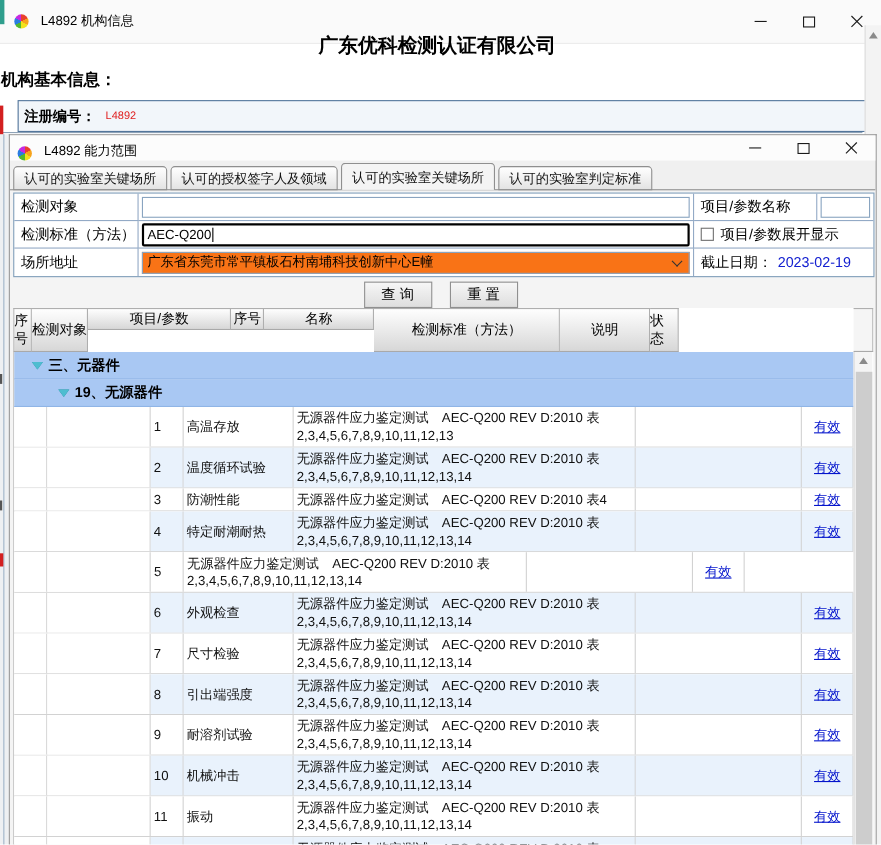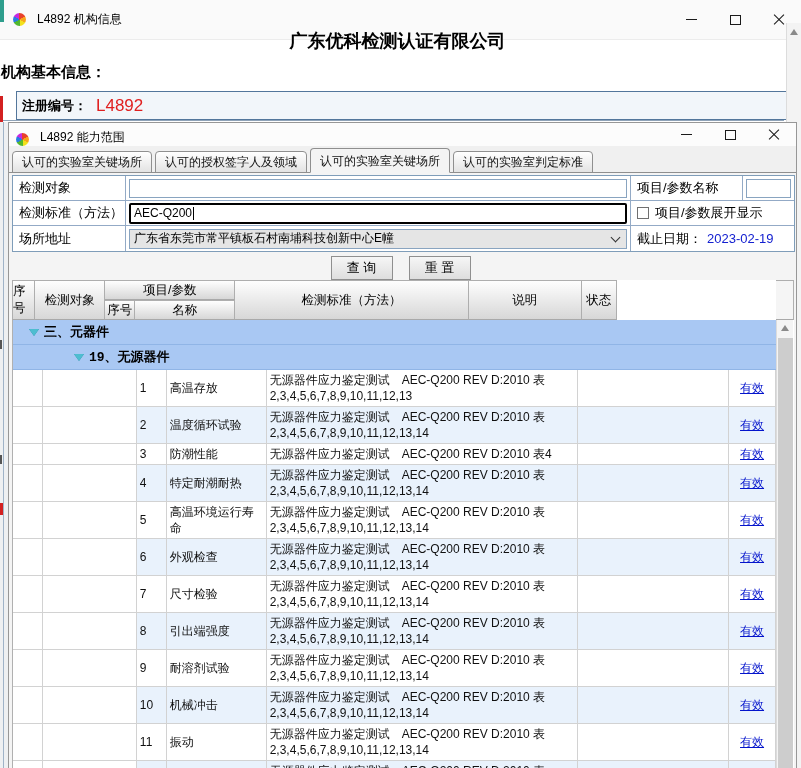--- a/index.html
+++ b/index.html
@@ -19,21 +19,21 @@
 .ic-max{width:11px;height:10px;border:1px solid #1a1a1a;background:transparent}
 .ic-close{position:relative;width:12px;height:12px}
 .ic-close:before,.ic-close:after{content:"";position:absolute;left:-1px;top:5px;width:14px;height:1px;background:#1a1a1a}
 .ic-close:before{transform:rotate(45deg)}
 .ic-close:after{transform:rotate(-45deg)}
 .corner-green{position:absolute;left:0;top:0;width:4px;height:22px;background:#2f9e8d}
 .company{position:absolute;left:0;top:29px;width:795px;text-align:center;font-size:18px;font-weight:bold;color:#000}
 .section-label{position:absolute;left:1px;top:63px;font-size:15px;font-weight:bold;color:#000}
 .reg-box{position:absolute;left:16px;top:91px;width:784px;height:29px;border:1px solid #53769b;background:#f2f6fa;display:flex;align-items:center;padding-left:5px}
 .reg-label{font-size:13px;font-weight:bold;color:#000}
-.reg-value{font-size:17px;color:#e02020;margin-left:9px}
+.reg-value{font-size:10px;color:#e02020;margin-left:9px}
 .next-box-line{position:absolute;left:0;top:120px;width:784px;height:2px;border-top:1px solid #8fa3b8}
 .bg-scrollbar{position:absolute;right:0;top:23px;width:15px;height:745px;background:#f3f3f3;border-left:1px solid #dcdcdc}
 .vs-arrow-up{width:0;height:0;border-left:4px solid transparent;border-right:4px solid transparent;border-bottom:6px solid #8a8a8a;margin:6px auto 0}
 
 .sliver{position:absolute;left:0;top:122px;width:8px;height:646px;background:#eef0f2}
 .sliver-line{position:absolute;left:3px;top:0;width:1px;height:100%;background:#9fb3c8}
 .frag{position:absolute}
 .frag-red1{left:0;top:96px;width:3px;height:26px;background:#d32020;z-index:2}
 .frag-red2{left:0;top:503px;width:3px;height:12px;background:#d32020;z-index:2}
 .frag-dark1{left:0;top:340px;width:2px;height:9px;background:#555;z-index:2}
@@ -52,36 +52,36 @@
 .form{position:absolute;left:3px;top:2px;width:783px;background:#fff;border:1px solid #7f9db9;display:grid;grid-template-columns:113px 505px 112px 1fr;grid-auto-rows:25px}
 .fcell{border-right:1px solid #93aac6;border-bottom:1px solid #93aac6;display:flex;align-items:center;font-size:13px;color:#000;padding-left:6px;overflow:hidden}
 .fcell.field{padding-left:0}
 .fcell.last-col{border-right:none}
 .fcell.last-row{border-bottom:none}
 .span2{grid-column:3 / 5}
 .tinput{height:19px;margin:0 3px;border:1px solid #89a4c0;flex:1;background:#fff;font-size:12px;display:flex;align-items:center;padding:0 3px;color:#000}
 .tinput.focused{border:2px solid #000;border-radius:2px;height:21px}
 .caret{width:1px;height:13px;background:#000;margin-left:1px}
 .cb{width:12px;height:12px;border:1px solid #707070;background:#fff;margin-right:6px;flex:0 0 12px}
-.combo{height:20px;margin:0 3px;border:1px solid #89a4c0;flex:1;display:flex;align-items:center;justify-content:space-between;padding-left:4px;background:#e5e5e5;font-size:12px;color:#000;white-space:nowrap;overflow:hidden}
+.combo{height:20px;margin:0 3px;border:1px solid #89a4c0;flex:1;display:flex;align-items:center;justify-content:space-between;padding-left:4px;background:#f97316;font-size:12px;color:#000;white-space:nowrap;overflow:hidden}
 .chev{width:7px;height:7px;border-right:1.5px solid #333;border-bottom:1.5px solid #333;transform:rotate(45deg);margin:-3px 7px 0 0;flex:0 0 7px}
 .deadline-value{color:#1420d0;margin-left:5px}
 
 
 .btnrow{position:absolute;left:0;top:83px;width:783px;display:flex;justify-content:center;gap:16px}
 .btn{width:62px;height:24px;background:linear-gradient(#f6f6f6,#dedede);border:1px solid #8f8f8f;font-size:13px;color:#000;display:flex;align-items:center;justify-content:center}
 
 
 .table-area{position:absolute;left:3px;top:107px;width:782px;height:490px;overflow:hidden;background:#fff}
 .thead{display:flex;width:605px}
 .th{background:linear-gradient(#fefefe,#d7d7d7);border-right:1px solid #aeaeae;border-bottom:1px solid #a9a9a9;border-top:1px solid #aeaeae;display:flex;align-items:center;justify-content:center;font-size:12.5px;color:#000}
 .th.first{border-left:1px solid #aeaeae}
 .h40{height:40px}.h20{height:20px}
 .w30{width:30px}.w94{width:94px}.w100{width:100px}.w130{width:130px}.w312{width:312px}.w151{width:151px}.w47{width:47px}
-.thgroup{display:flex;flex-direction:column}
+.thgroup{display:flex;}
 .thgroup .sub{display:flex}
 .tbody{width:764px;border-left:1px solid #b0b0b0}
 .group-row{height:25px;background:#a9c8f3;border-bottom:1px solid #90b5e6;display:flex;align-items:center;font-weight:bold;font-size:13px;color:#000}
 .tri{width:0;height:0;border-left:5px solid transparent;border-right:5px solid transparent;border-top:7px solid #4ebdd0;margin-right:5px;filter:drop-shadow(0 0 0.5px #2a7e9a)}
 .trow{display:flex;border-bottom:1px solid #d2d2d2;background:#fff}
 .td{border-right:1px solid #d2d2d2;font-size:12px;line-height:16px;padding:2px 3px;color:#101010;display:flex;align-items:center;overflow:hidden}
 .td.c1{width:30px;background:#fff}
 .td.c2{width:94px;background:#fff}
 .td.c3{width:30px}
 .td.c4{width:100px}
@@ -220,21 +220,21 @@
           </div>
           <div class="th w312 h40">检测标准（方法）</div>
           <div class="th w151 h40">说明</div>
           <div class="th w47 h40">状态</div>
         </div>
         <div class="tbody">
             <div class="group-row" style="padding-left: 16px;">
               <span class="tri"></span>
               <span>三、元器件</span>
             </div>
-            <div class="group-row" style="padding-left: 61px; font-family: Liberation Mono, monospace;">
+            <div class="group-row" style="padding-left: 40px;">
               <span class="tri"></span>
               <span>19、无源器件</span>
             </div>
             <div class="trow">
               <div class="td c1"></div>
               <div class="td c2"></div>
               <div class="td c3">1</div>
               <div class="td c4">高温存放</div>
               <div class="td c5">无源器件应力鉴定测试　AEC-Q200 REV D:2010 表 2,3,4,5,6,7,8,9,10,11,12,13</div>
               <div class="td c6"></div>
@@ -272,21 +272,20 @@
               <div class="td c5">无源器件应力鉴定测试　AEC-Q200 REV D:2010 表 2,3,4,5,6,7,8,9,10,11,12,13,14</div>
               <div class="td c6"></div>
               <div class="td c7">
                 <span class="status-link">有效</span>
               </div>
             </div>
             <div class="trow">
               <div class="td c1"></div>
               <div class="td c2"></div>
               <div class="td c3">5</div>
-              <div class="td c4">高温环境运行寿命</div>
               <div class="td c5">无源器件应力鉴定测试　AEC-Q200 REV D:2010 表 2,3,4,5,6,7,8,9,10,11,12,13,14</div>
               <div class="td c6"></div>
               <div class="td c7">
                 <span class="status-link">有效</span>
               </div>
             </div>
             <div class="trow alt">
               <div class="td c1"></div>
               <div class="td c2"></div>
               <div class="td c3">6</div>

